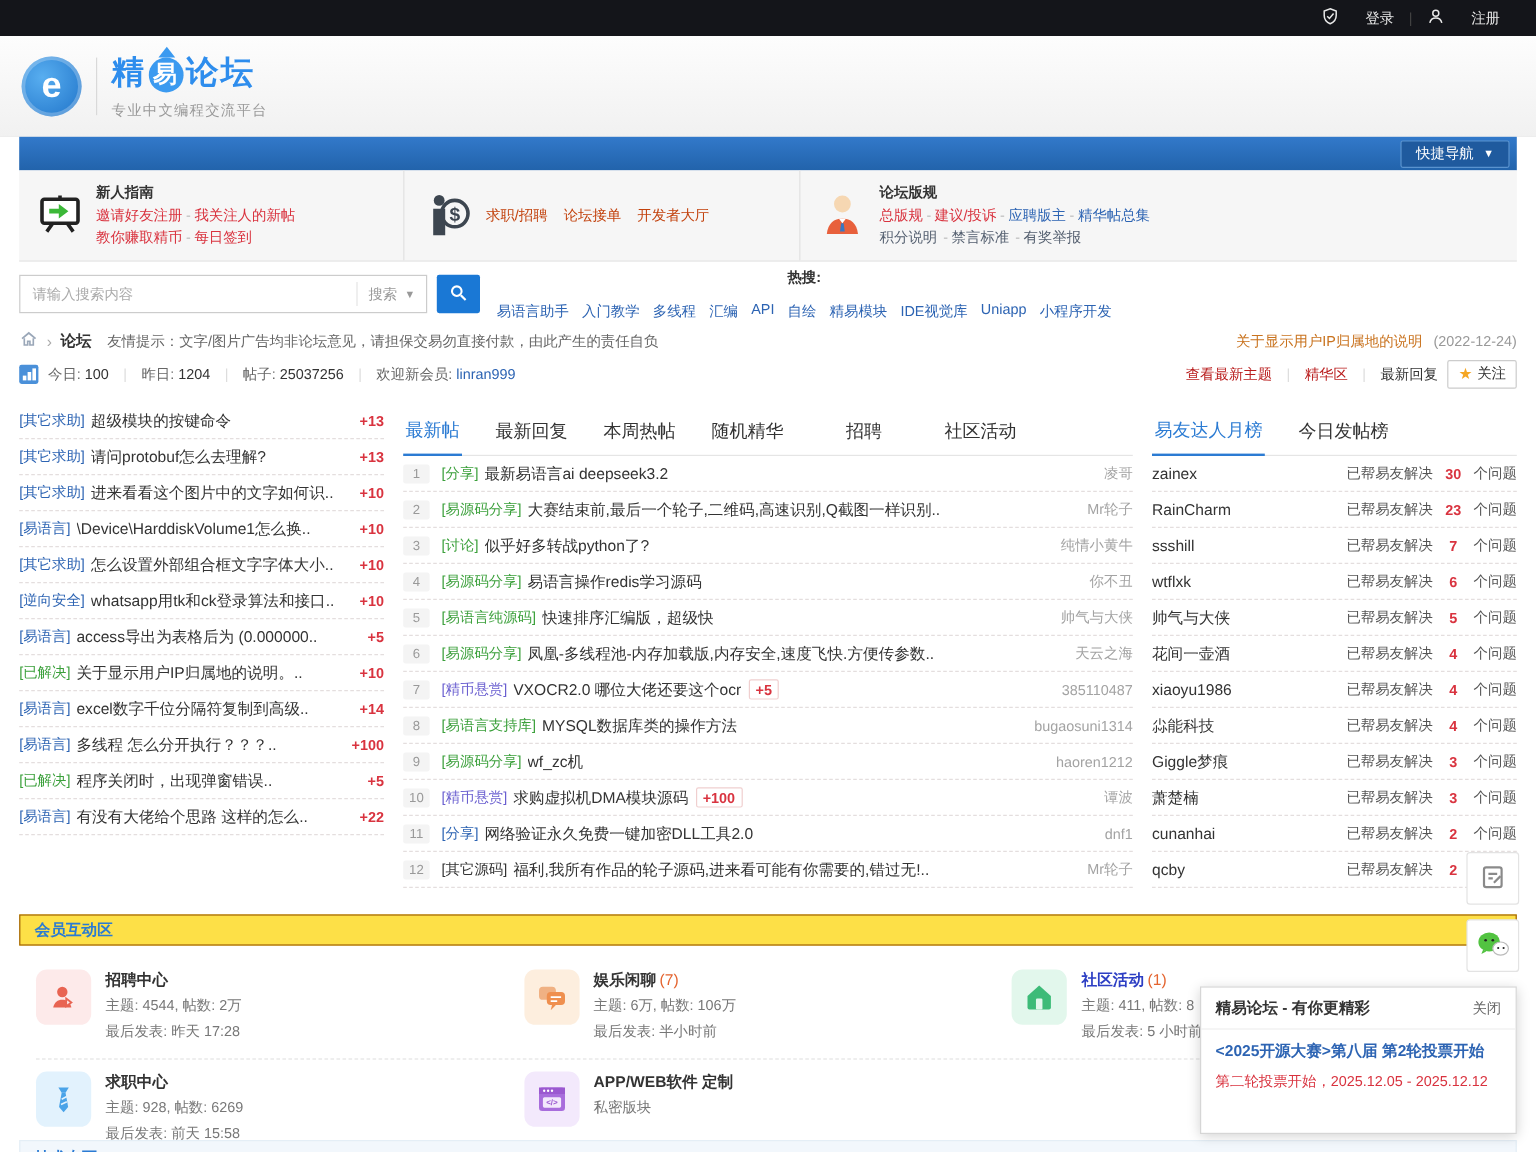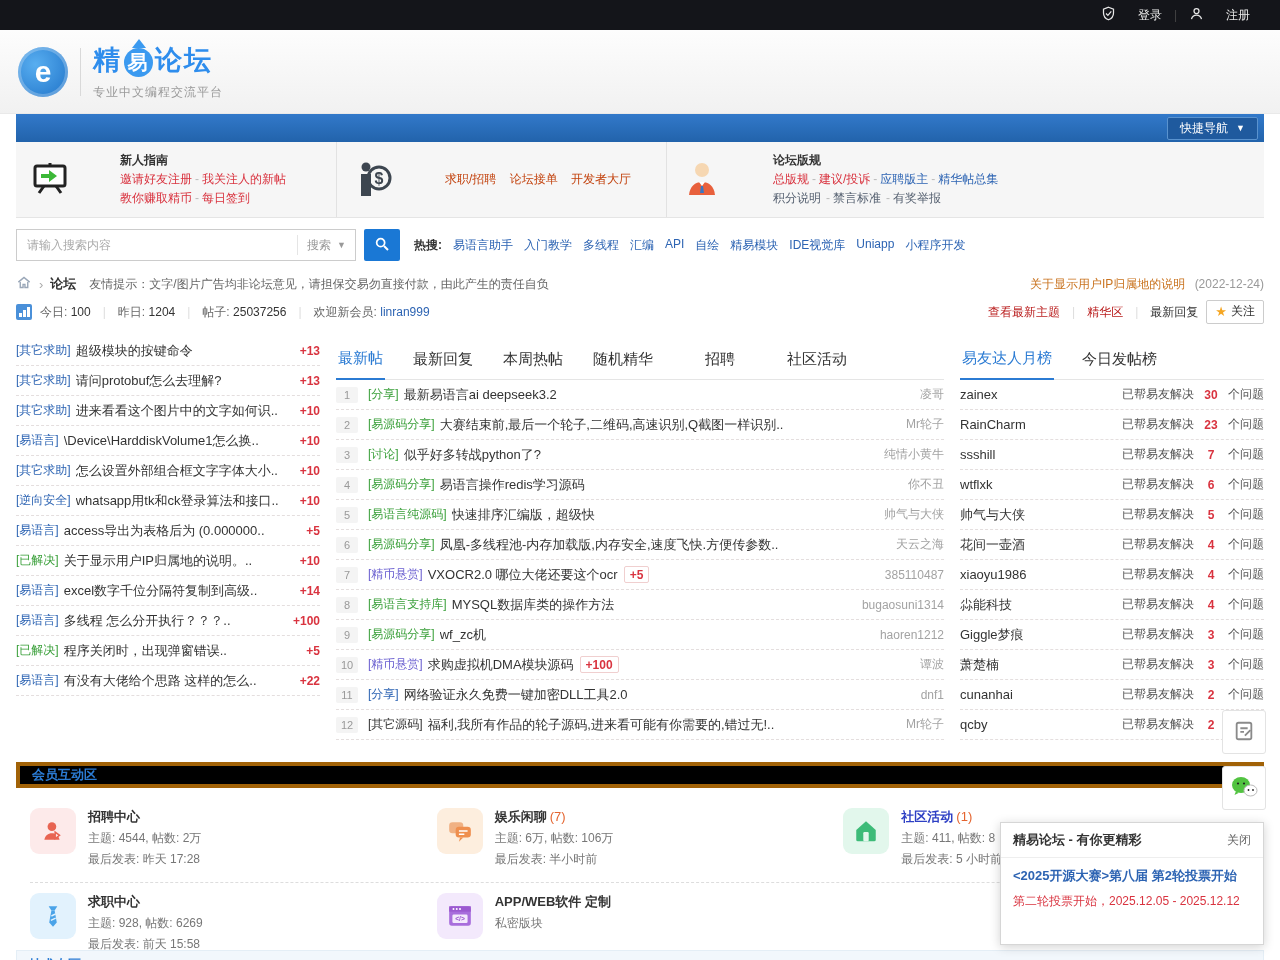--- a/index.html
+++ b/index.html
@@ -27,35 +27,35 @@
 
   
   .navbar { height:28px; background:linear-gradient(#3279ca,#2263ab); display:flex; justify-content:flex-end; align-items:center; padding-right:6px; }
   .quicknav { background:#1f5a9e; border:1px solid #5a93cf; color:#fff; font-size:12px; padding:2px 12px; border-radius:2px; display:flex; align-items:center; gap:8px; }
   .quicknav .caret { font-size:9px; }
 
   
   .infostrip { background:#f6f6f6; border-bottom:1px solid #e5e5e5; display:grid; grid-template-columns:320px 330px 1fr; height:76px; }
   .ibox { display:flex; align-items:center; gap:12px; padding-left:16px; }
   .ibox + .ibox { border-left:1px solid #e2e2e2; }
-  .ibox .itxt { line-height:19px;margin-left:40px; }
+  .ibox .itxt { line-height:19px; }
   .ibox .ititle { font-weight:bold; color:#333; }
   .ibox a { font-size:12px; }
   .ibox .sep { color:#bbb; margin:0 3px; }
   .jobs-links a { color:#c2410c; margin-right:10px; }
   .rules2 a { color:#556070; margin-right:2px; }
 
   
   .searchrow { display:flex; align-items:center; margin-top:10px; height:34px; }
   .search-box { display:flex; align-items:center; width:340px; height:32px; border:1px solid #ccc; background:#fff; }
   .search-box input { flex:1; border:0; outline:none; padding:0 10px; font-size:12px; color:#333; background:transparent; font-family:inherit; }
   .search-box input::placeholder { color:#aaa; }
   .search-type { width:58px; color:#999; display:flex; align-items:center; gap:6px; justify-content:center; border-left:1px solid #e5e5e5; height:20px; }
   .search-btn { width:36px; height:32px; background:#1a78d5; border:0; border-radius:2px; margin-left:8px; display:flex; align-items:center; justify-content:center; cursor:pointer; }
-  .hot { margin-left:14px; display:flex; align-items:center; gap:11px; }
+  .hot { margin-left:14px; display:flex; align-items:center; gap:11px;flex-direction:column; }
   .hot .hot-label { font-weight:bold; color:#333; }
   .hot a { color:#2d64b3; }
 
   
   .crumbrow { display:flex; align-items:center; margin-top:12px; height:20px; justify-content:space-between; }
   .crumb-left { display:flex; align-items:center; gap:7px; }
   .crumb-sep { color:#aaa; font-size:13px; }
   .crumb-forum { font-weight:bold; color:#333; font-size:13px; }
   .crumb-notice { color:#666; margin-left:6px; }
   .crumb-right { color:#999; }
@@ -84,21 +84,21 @@
   .lr-num { width:22px; height:16px; line-height:16px; background:#f4f4f4; color:#999; font-size:11px; text-align:center; border-radius:2px; margin-right:10px; flex:none; }
   .lr-author { margin-left:10px; color:#a3a3a3; white-space:nowrap; }
   .lr-badge { margin:0 6px; border:1px solid #f0cfcf; background:#fff; color:#d9333f; font-weight:bold; padding:0 5px; height:17px; line-height:17px; border-radius:2px; }
   .rank-solved { color:#555; margin-left:auto; }
   .rank-count { width:34px; text-align:center; color:#d9333f; font-weight:bold; }
   .rank-suffix { color:#555; }
   .rank-name { color:#333; font-size:13px; }
 
   
   .member { margin-top:22px; }
-  .sec-head { background:#000000; border:4px solid #a16207; height:26px; display:flex; align-items:center; padding-left:12px; }
+  .sec-head { background:#fde047; border:1px solid #a16207; height:26px; display:flex; align-items:center; padding-left:12px; }
   .sec-title { color:#2b7bd3; font-weight:bold; font-size:13px; }
   .member-body { padding:10px 14px 0; }
   .member-grid { display:grid; grid-template-columns:1fr 1fr 1fr; }
   .mcard { display:flex; gap:12px; padding:10px 0 14px; }
   .mico { width:46px; height:46px; border-radius:9px; display:flex; align-items:center; justify-content:center; flex:none; }
   .mico.pink{background:#fdeaea} .mico.peach{background:#fdeede} .mico.mint{background:#e2f7ec} .mico.sky{background:#e2f2fd} .mico.lav{background:#f3e9fc}
   .mtitle { font-weight:bold; color:#333; font-size:13px; }
   .mtitle.link { color:#2d3fc4; }
   .mextra { color:#e4642f; font-weight:normal; margin-left:3px; }
   .mstats { color:#777; line-height:18px; margin-top:3px; }

